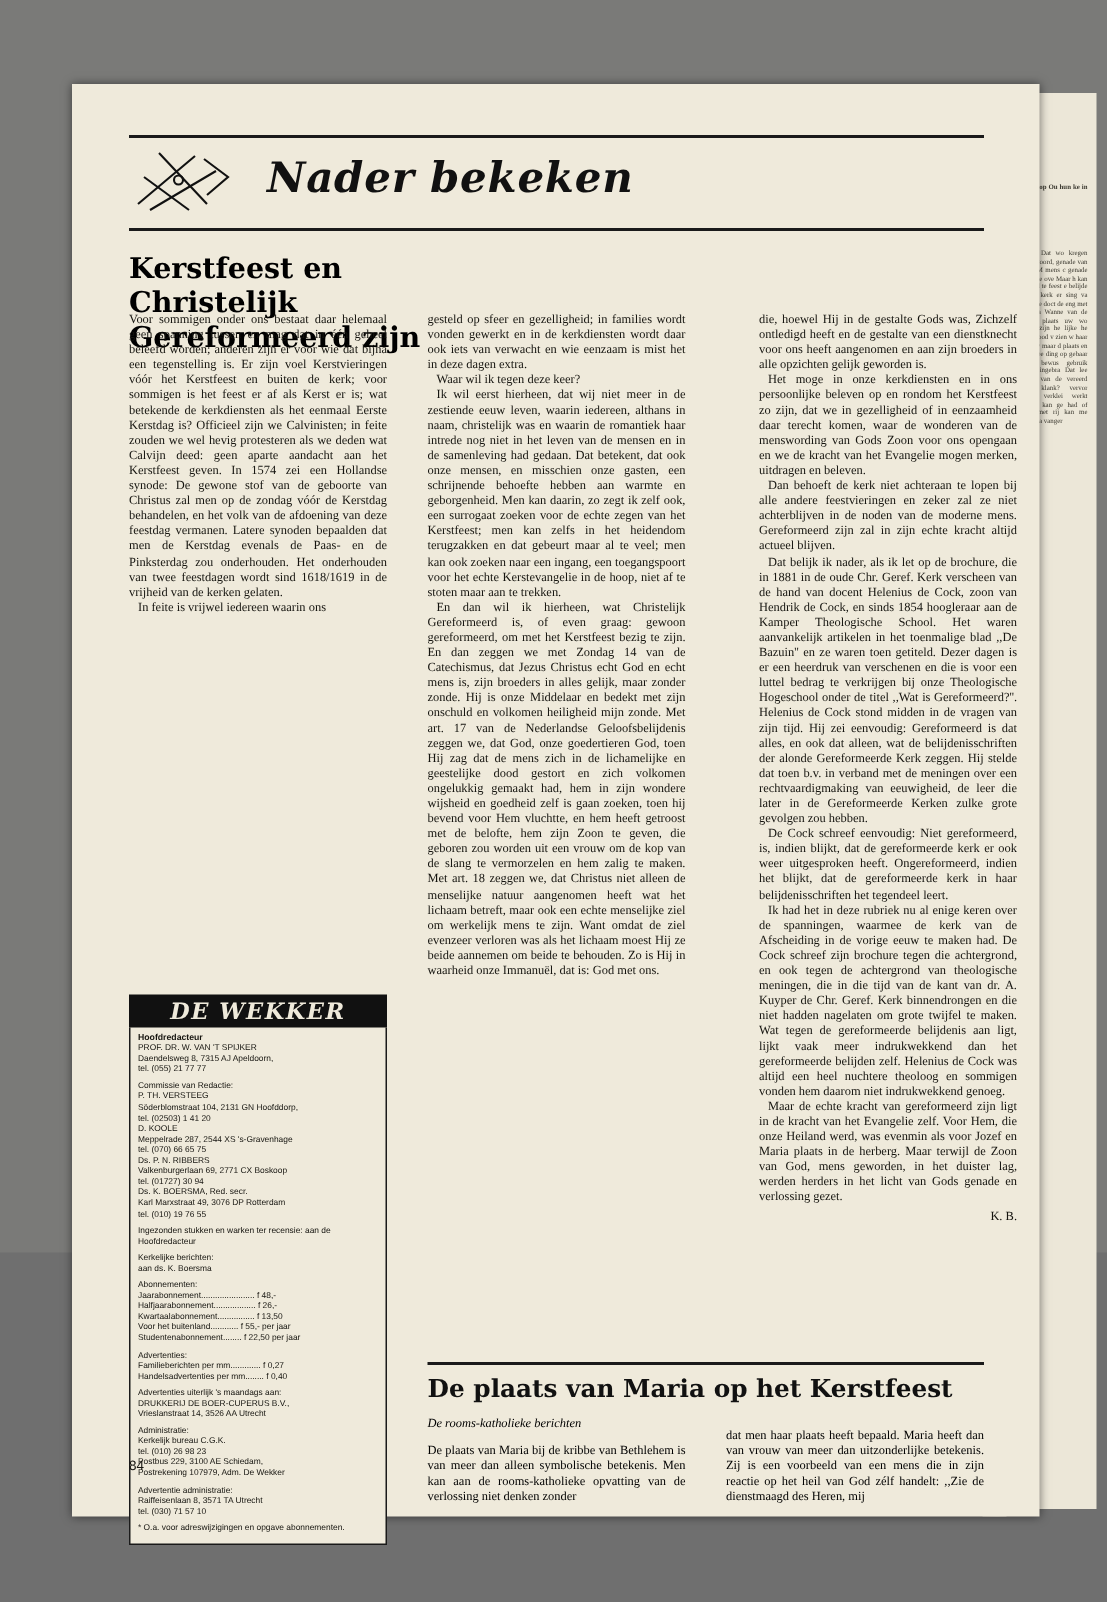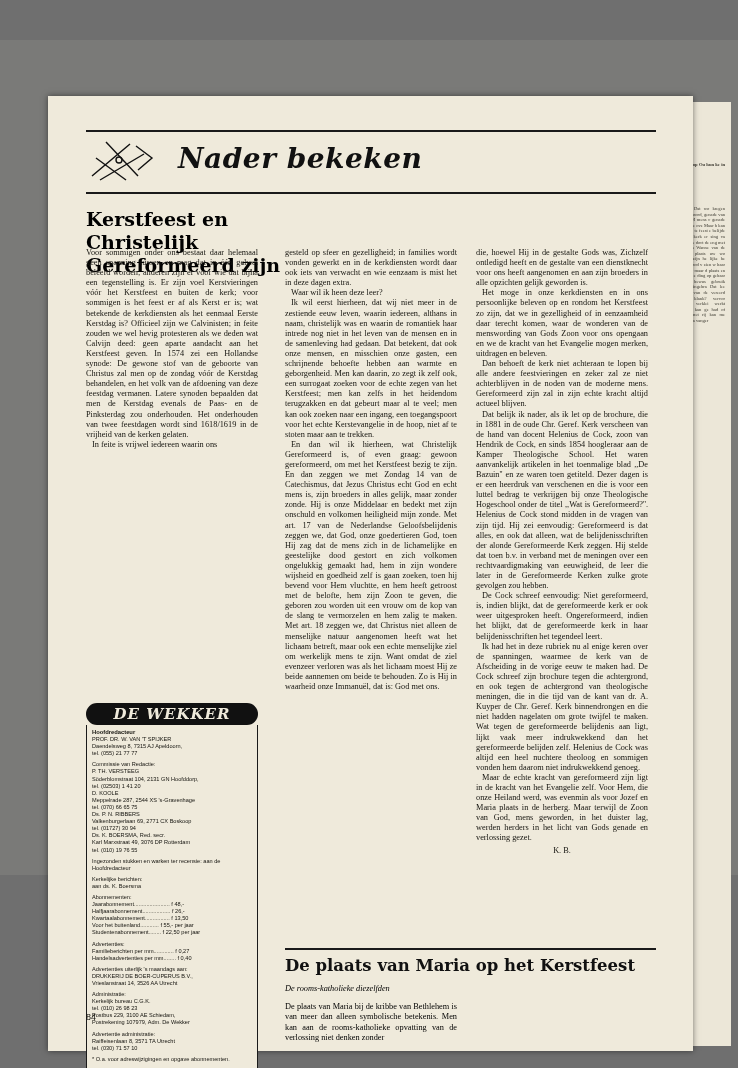--- a/index.html
+++ b/index.html
@@ -12,21 +12,20 @@
     height: 1068px;
     overflow: hidden;
     font-family: "Liberation Serif", serif;
   }
   .page {
     position: absolute;
     left: 0; top: 0;
     width: 738px;
     height: 835px;
     background: #7a7a78;
-    margin-top: 40px;
   }
   
   .sheet {
     position: absolute;
     left: 48px;
     top: 56px;
     width: 645px;
     height: 955px;
     background: #efeadb;
     box-shadow: 0 0 6px rgba(0,0,0,0.5);
@@ -109,24 +108,24 @@
     width: 172px;
     font-size: 8.3px;
     line-height: 10.1px;
     text-align: justify;
     color: #15140f;
   }
   .col p { margin: 0 0 0 0; text-indent: 0; }
   .col p + p { text-indent: 6px; }
   .c1 { left: 0; }
   .c2 { left: 199px; }
-  .c3 { left: 390px; }
+  .c3 { left: 420px; }
   .col.c1 { top: 0; }
   .sig {
-    text-align: center;
+    text-align: right;
     font-size: 8.3px;
     margin-top: 2px;
   }
   
   .colophon {
     position: absolute;
     left: 0;
     top: 455px;
     width: 172px;
     background: #efeadb;
@@ -137,21 +136,20 @@
     background: #111;
     color: #efeadb;
     font-family: "DejaVu Serif", serif;
     font-style: italic;
     font-weight: bold;
     font-size: 15px;
     letter-spacing: 1px;
     text-align: center;
     line-height: 22px;
     overflow: hidden;
-    border-radius: 11px;
   }
   .colophon-body {
     border-left: 1px solid #1a1a1a;
     border-right: 1px solid #1a1a1a;
     border-bottom: 1px solid #1a1a1a;
     padding: 4px 5px 6px 5px;
     font-family: "Liberation Sans", sans-serif;
     font-size: 5.6px;
     line-height: 7.1px;
     color: #15140f;
@@ -259,21 +257,21 @@
 
       <div class="cols">
 
         <div class="col c1">
           <p>Voor sommigen onder ons bestaat daar helemaal geen spanning tussen en mag dat in één geheel beleefd worden; anderen zijn er voor wie dat bijna een tegenstelling is. Er zijn voel Kerstvieringen vóór het Kerstfeest en buiten de kerk; voor sommigen is het feest er af als Kerst er is; wat betekende de kerkdiensten als het eenmaal Eerste Kerstdag is? Officieel zijn we Calvinisten; in feite zouden we wel hevig protesteren als we deden wat Calvijn deed: geen aparte aandacht aan het Kerstfeest geven. In 1574 zei een Hollandse synode: De gewone stof van de geboorte van Christus zal men op de zondag vóór de Kerstdag behandelen, en het volk van de afdoening van deze feestdag vermanen. Latere synoden bepaalden dat men de Kerstdag evenals de Paas- en de Pinksterdag zou onderhouden. Het onderhouden van twee feestdagen wordt sind 1618/1619 in de vrijheid van de kerken gelaten.</p>
           <p>In feite is vrijwel iedereen waarin ons</p>
         </div>
 
         <div class="col c2">
           <p>gesteld op sfeer en gezelligheid; in families wordt vonden gewerkt en in de kerkdiensten wordt daar ook iets van verwacht en wie eenzaam is mist het in deze dagen extra.</p>
-          <p>Waar wil ik heen deze leer?</p>
+          <p>Waar wil ik tegen deze keer?</p>
           <p>Ik wil eerst hierheen, dat wij niet meer in de zestiende eeuw leven, waarin iedereen, althans in naam, christelijk was en waarin de romantiek haar intrede nog niet in het leven van de mensen en in de samenleving had gedaan. Dat betekent, dat ook onze mensen, en misschien onze gasten, een schrijnende behoefte hebben aan warmte en geborgenheid. Men kan daarin, zo zegt ik zelf ook, een surrogaat zoeken voor de echte zegen van het Kerstfeest; men kan zelfs in het heidendom terugzakken en dat gebeurt maar al te veel; men kan ook zoeken naar een ingang, een toegangspoort voor het echte Kerstevangelie in de hoop, niet af te stoten maar aan te trekken.</p>
           <p>En dan wil ik hierheen, wat Christelijk Gereformeerd is, of even graag: gewoon gereformeerd, om met het Kerstfeest bezig te zijn. En dan zeggen we met Zondag 14 van de Catechismus, dat Jezus Christus echt God en echt mens is, zijn broeders in alles gelijk, maar zonder zonde. Hij is onze Middelaar en bedekt met zijn onschuld en volkomen heiligheid mijn zonde. Met art. 17 van de Nederlandse Geloofsbelijdenis zeggen we, dat God, onze goedertieren God, toen Hij zag dat de mens zich in de lichamelijke en geestelijke dood gestort en zich volkomen ongelukkig gemaakt had, hem in zijn wondere wijsheid en goedheid zelf is gaan zoeken, toen hij bevend voor Hem vluchtte, en hem heeft getroost met de belofte, hem zijn Zoon te geven, die geboren zou worden uit een vrouw om de kop van de slang te vermorzelen en hem zalig te maken. Met art. 18 zeggen we, dat Christus niet alleen de menselijke natuur aangenomen heeft wat het lichaam betreft, maar ook een echte menselijke ziel om werkelijk mens te zijn. Want omdat de ziel evenzeer verloren was als het lichaam moest Hij ze beide aannemen om beide te behouden. Zo is Hij in waarheid onze Immanuël, dat is: God met ons.</p>
         </div>
 
         <div class="col c3">
           <p>die, hoewel Hij in de gestalte Gods was, Zichzelf ontledigd heeft en de gestalte van een dienstknecht voor ons heeft aangenomen en aan zijn broeders in alle opzichten gelijk geworden is.</p>
           <p>Het moge in onze kerkdiensten en in ons persoonlijke beleven op en rondom het Kerstfeest zo zijn, dat we in gezelligheid of in eenzaamheid daar terecht komen, waar de wonderen van de menswording van Gods Zoon voor ons opengaan en we de kracht van het Evangelie mogen merken, uitdragen en beleven.</p>
           <p>Dan behoeft de kerk niet achteraan te lopen bij alle andere feestvieringen en zeker zal ze niet achterblijven in de noden van de moderne mens. Gereformeerd zijn zal in zijn echte kracht altijd actueel blijven.</p>
           <p>Dat belijk ik nader, als ik let op de brochure, die in 1881 in de oude Chr. Geref. Kerk verscheen van de hand van docent Helenius de Cock, zoon van Hendrik de Cock, en sinds 1854 hoogleraar aan de Kamper Theologische School. Het waren aanvankelijk artikelen in het toenmalige blad ,,De Bazuin'' en ze waren toen getiteld. Dezer dagen is er een heerdruk van verschenen en die is voor een luttel bedrag te verkrijgen bij onze Theologische Hogeschool onder de titel ,,Wat is Gereformeerd?''. Helenius de Cock stond midden in de vragen van zijn tijd. Hij zei eenvoudig: Gereformeerd is dat alles, en ook dat alleen, wat de belijdenisschriften der alonde Gereformeerde Kerk zeggen. Hij stelde dat toen b.v. in verband met de meningen over een rechtvaardigmaking van eeuwigheid, de leer die later in de Gereformeerde Kerken zulke grote gevolgen zou hebben.</p>
           <p>De Cock schreef eenvoudig: Niet gereformeerd, is, indien blijkt, dat de gereformeerde kerk er ook weer uitgesproken heeft. Ongereformeerd, indien het blijkt, dat de gereformeerde kerk in haar belijdenisschriften het tegendeel leert.</p>
@@ -343,22 +341,25 @@
             </div>
             <div>* O.a. voor adreswijzigingen en opgave abonnementen.</div>
           </div>
         </div>
 
         <div class="article2">
           <div class="rule"></div>
           <div class="a2-title">De plaats van Maria op het Kerstfeest</div>
           <div class="a2-cols">
             <div class="a2-col left">
-              <div class="a2-lead">De rooms-katholieke diezelfden</div>
+              <div class="a2-lead">De rooms-katholieke berichten</div>
               <p>De plaats van Maria bij de kribbe van Bethlehem is van meer dan alleen symbolische betekenis. Men kan aan de rooms-katholieke opvatting van de verlossing niet denken zonder</p>
+            </div>
+            <div class="a2-col right">
+              <p>dat men haar plaats heeft bepaald. Maria heeft dan van vrouw van meer dan uitzonderlijke betekenis. Zij is een voorbeeld van een mens die in zijn reactie op het heil van God zélf handelt: ,,Zie de dienstmaagd des Heren, mij</p>
             </div>
           </div>
         </div>
 
       </div>
 
     </div>
     <div class="folio">84</div>
   </div>
 </div>

